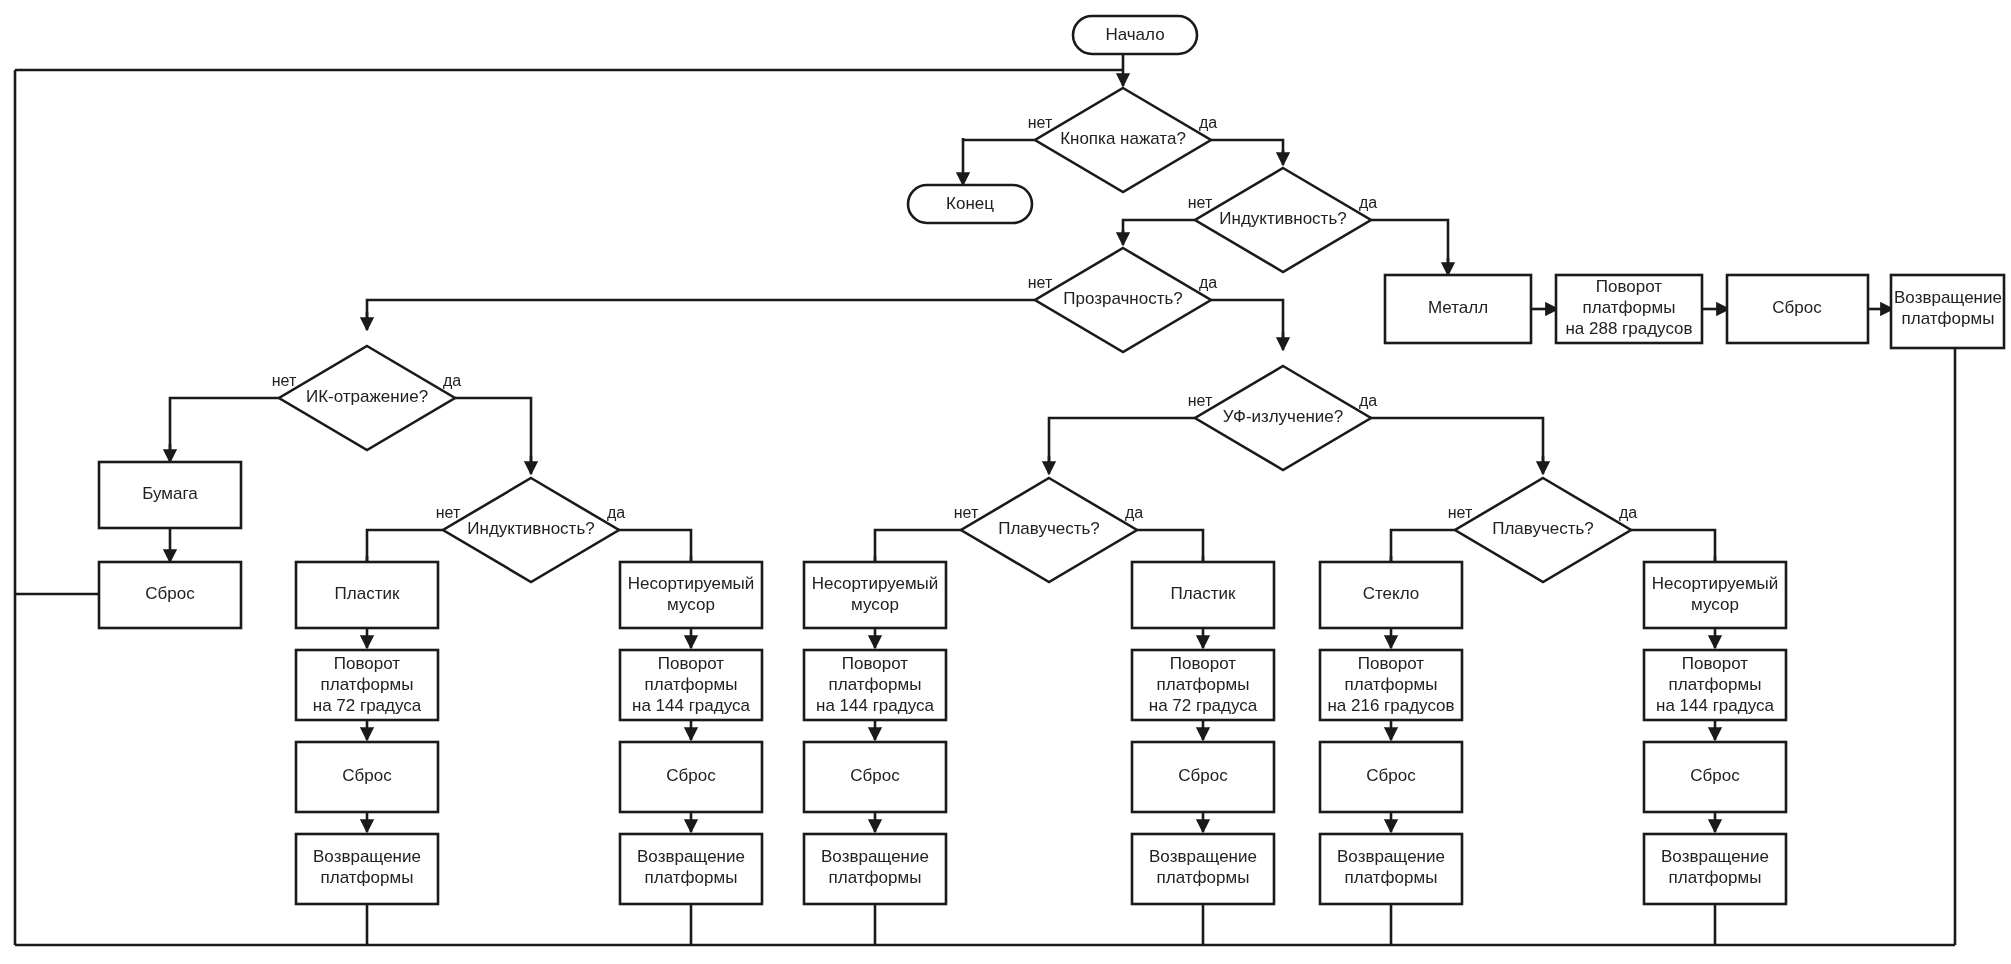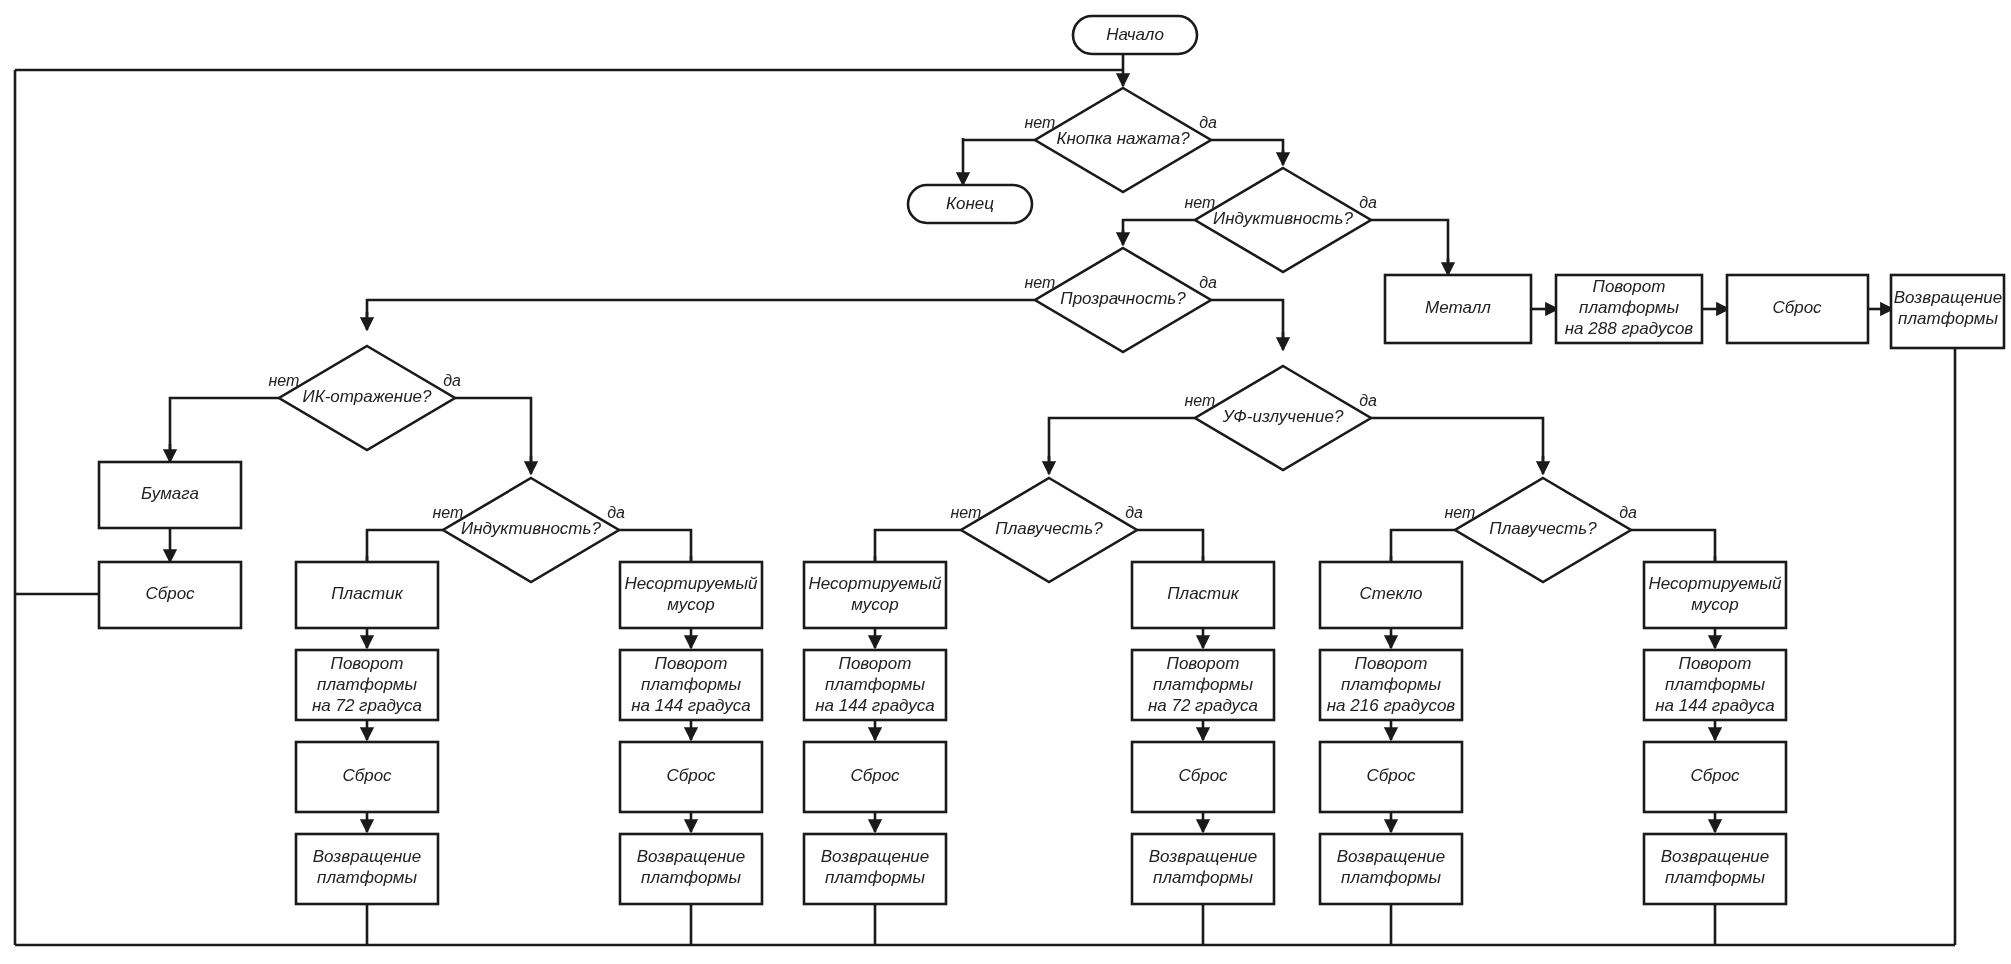--- a/index.html
+++ b/index.html
@@ -10,21 +10,20 @@
   body {
     width: 2011px;
     height: 964px;
     font-family: "Liberation Sans", sans-serif;
     overflow: hidden;
   }
   #diagram-root {
     position: relative;
     width: 2011px;
     height: 964px;
-    font-style: italic;
   }
   svg#flow {
     display: block;
     width: 2011px;
     height: 964px;
   }
   .node-shape {
     fill: #ffffff;
     stroke: #1a1a1a;
     stroke-width: 2.6;

